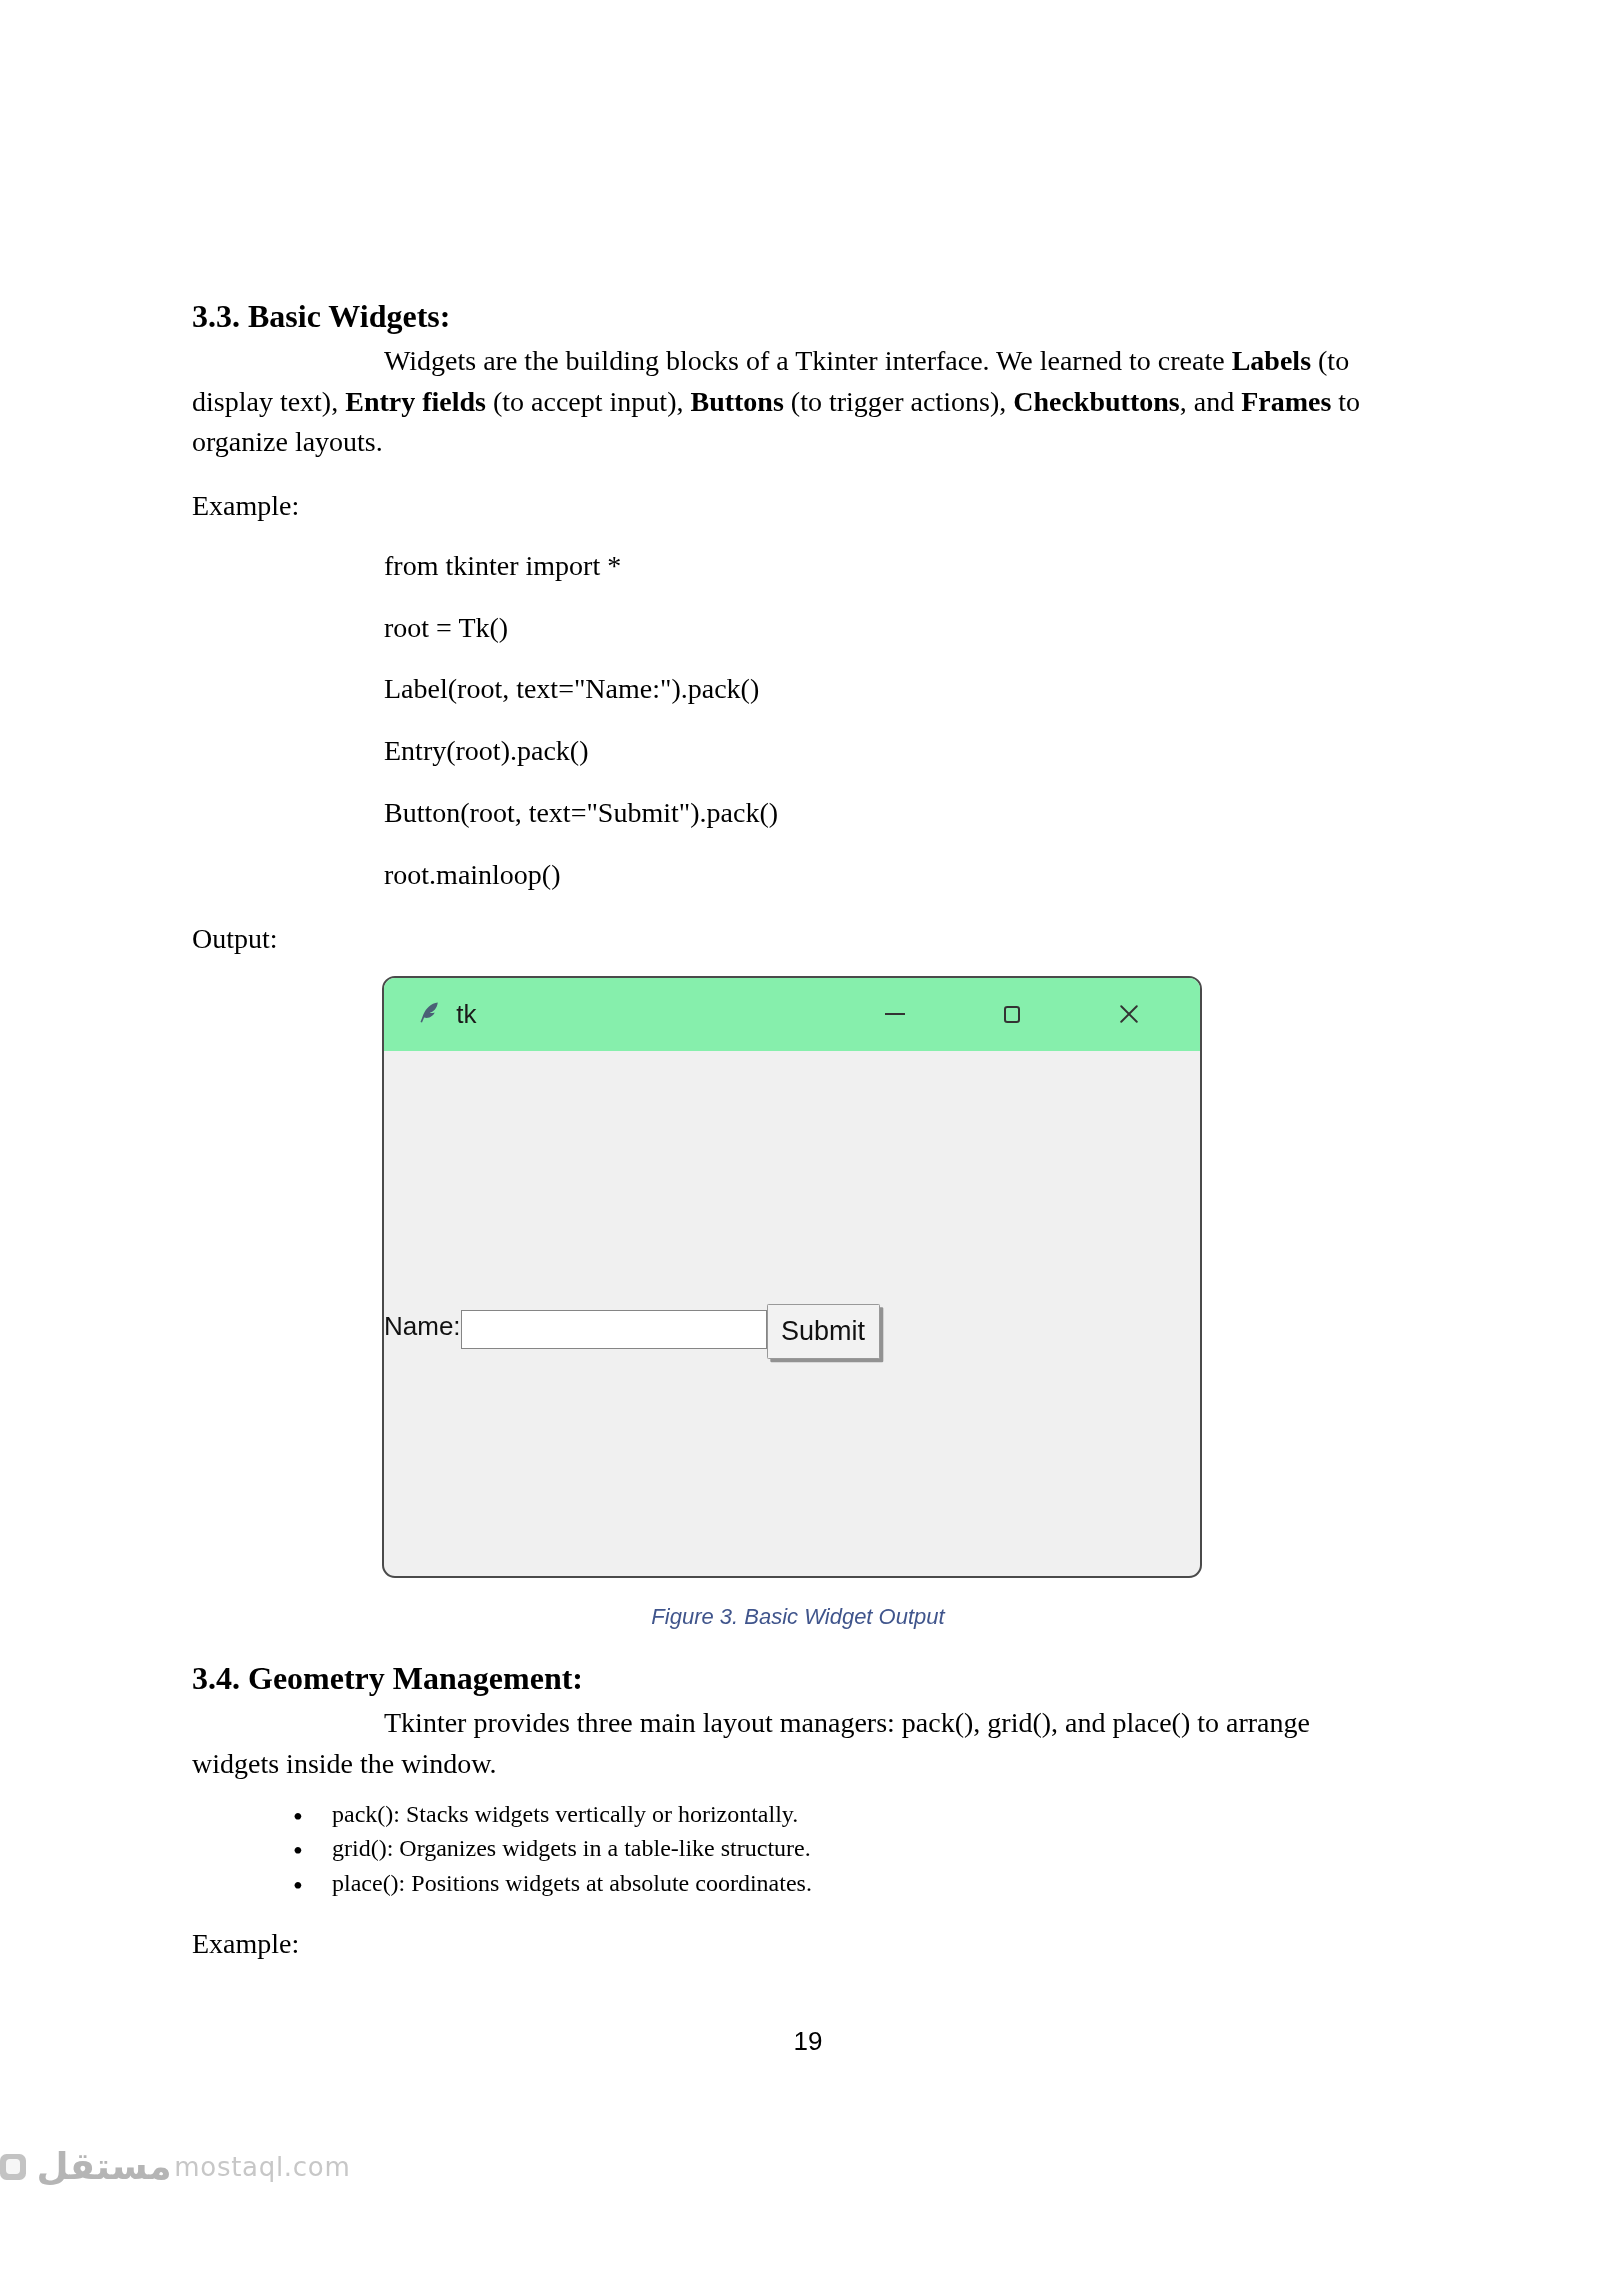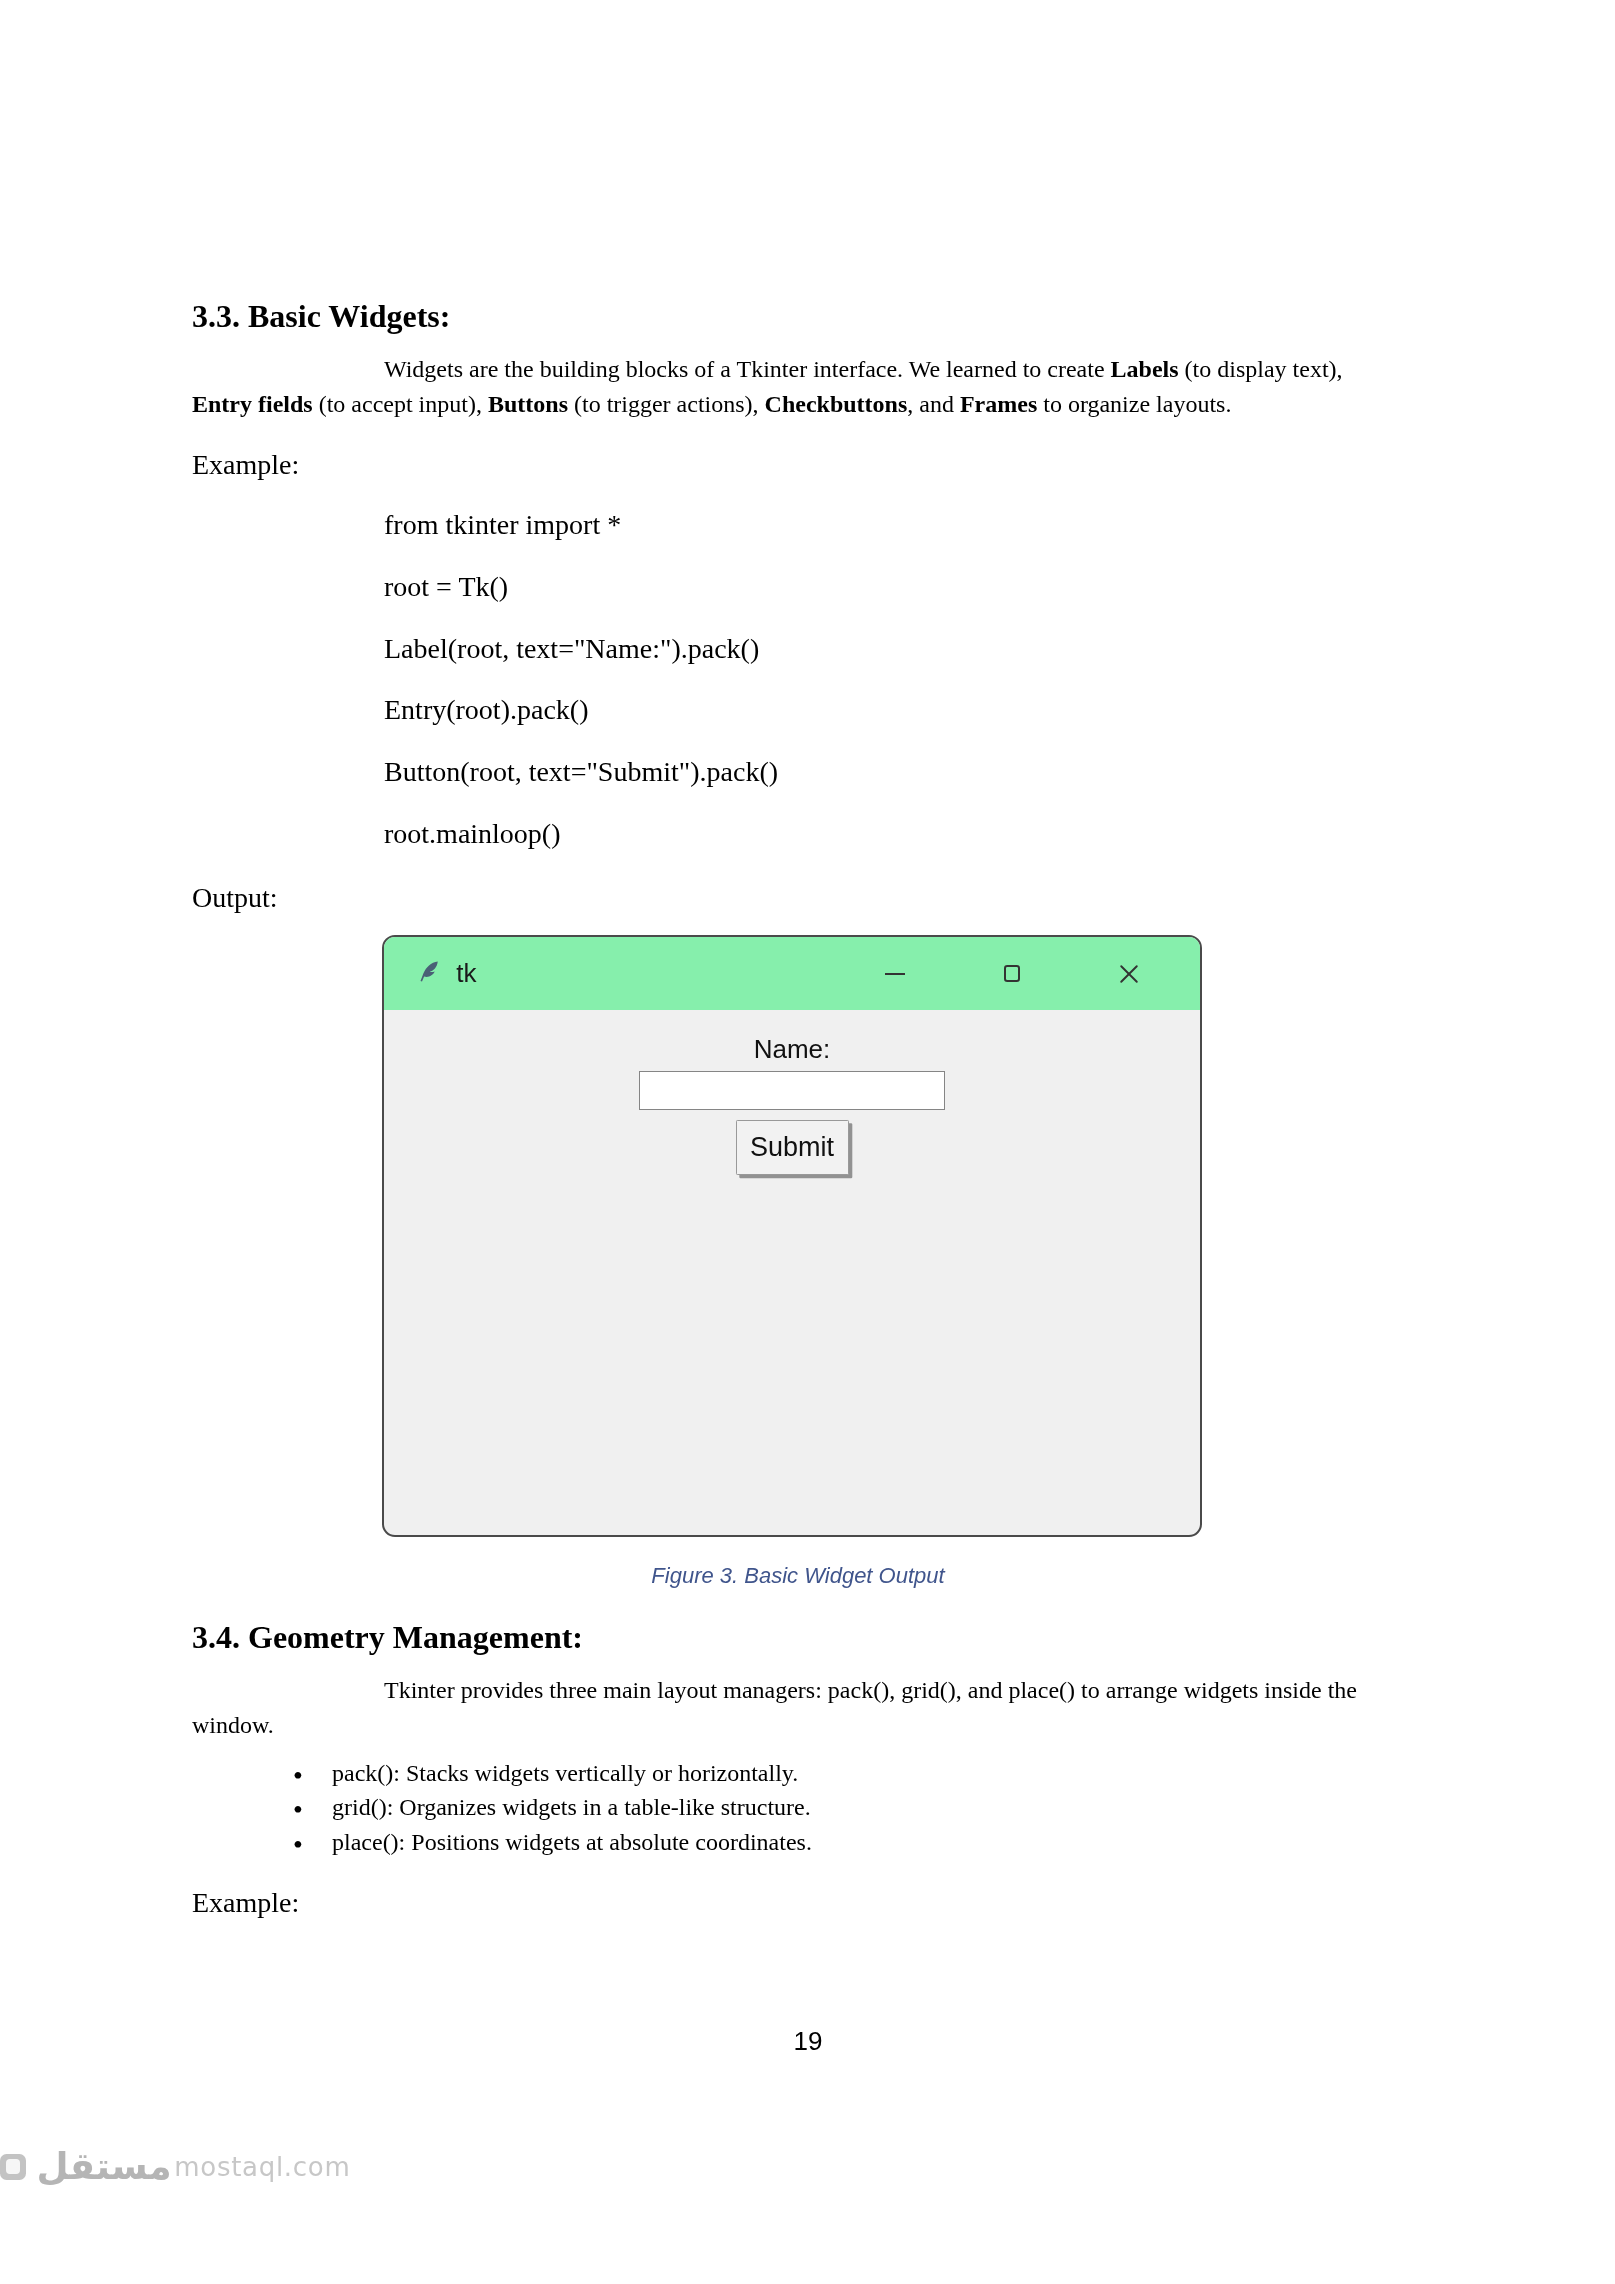--- a/index.html
+++ b/index.html
@@ -10,21 +10,21 @@
     box-sizing:border-box;
     padding:297px 189px 0 192px;
     font-family:"Liberation Serif", serif;
     color:#000;
     overflow:hidden;
   }
   .section-heading {
     font-size:32px; font-weight:bold; line-height:1.2; margin:0;
   }
   .para {
-    font-size:24px; line-height:1.44; margin:17px 0 0 0;
+    font-size:28px; line-height:1.44; margin:6px 0 0 0;
   }
   .indent { text-indent:192px; }
   .side-label {
     font-size:28px; line-height:1.44; margin:23.5px 0 0 0;
   }
   .code-block { margin:19.6px 0 0 192px; }
   .code-line { font-size:28px; line-height:1.44; margin:0 0 21.5px 0; }
   .code-line:last-child { margin-bottom:0; }
 
   
@@ -44,21 +44,21 @@
     display:flex; align-items:center;
     padding-left:31px;
   }
   .window-title { font-size:26px; color:#1a1a1a; margin-left:14.3px; flex:1; }
   .controls { display:flex; align-items:center; gap:95px; padding-right:60px; }
   .ctrl { width:22px; height:22px; display:flex; align-items:center; justify-content:center; cursor:default; }
   .min-bar { width:19.6px; height:2px; background:#333; }
   .max-box { width:16.3px; height:16.3px; border:2px solid #333; border-radius:3.3px; box-sizing:border-box; }
   .client {
     height:527px;
-    display:flex; flex-direction:column; align-items:center;
+    display:flex; flex-direction:row; align-items:center;
     padding-top:23.5px; box-sizing:border-box;
   }
   .tk-label { font-size:26px; color:#111; }
   .tk-entry {
     margin-top:6.5px; width:306px; height:39px;
     background:#fff; border:1.3px solid #858585; border-radius:0;
     box-sizing:border-box; font-size:25px; padding:0 6.5px;
     font-family:"Liberation Sans","DejaVu Sans",sans-serif;
   }
   .tk-button {

